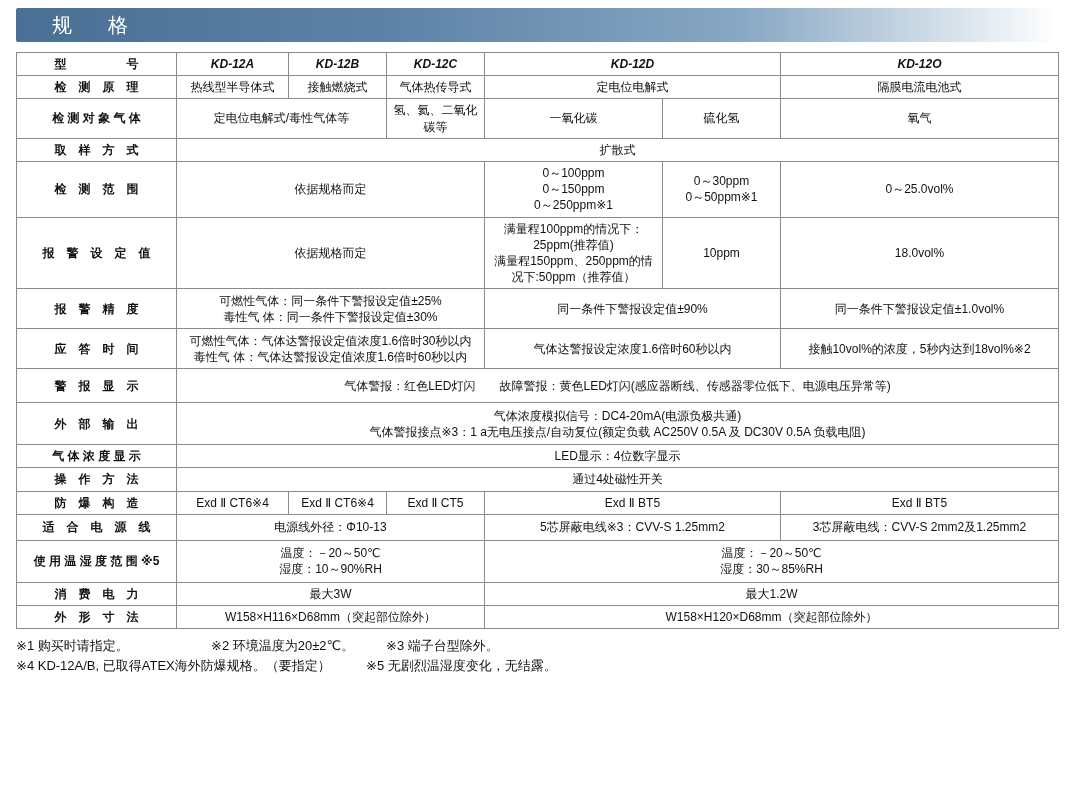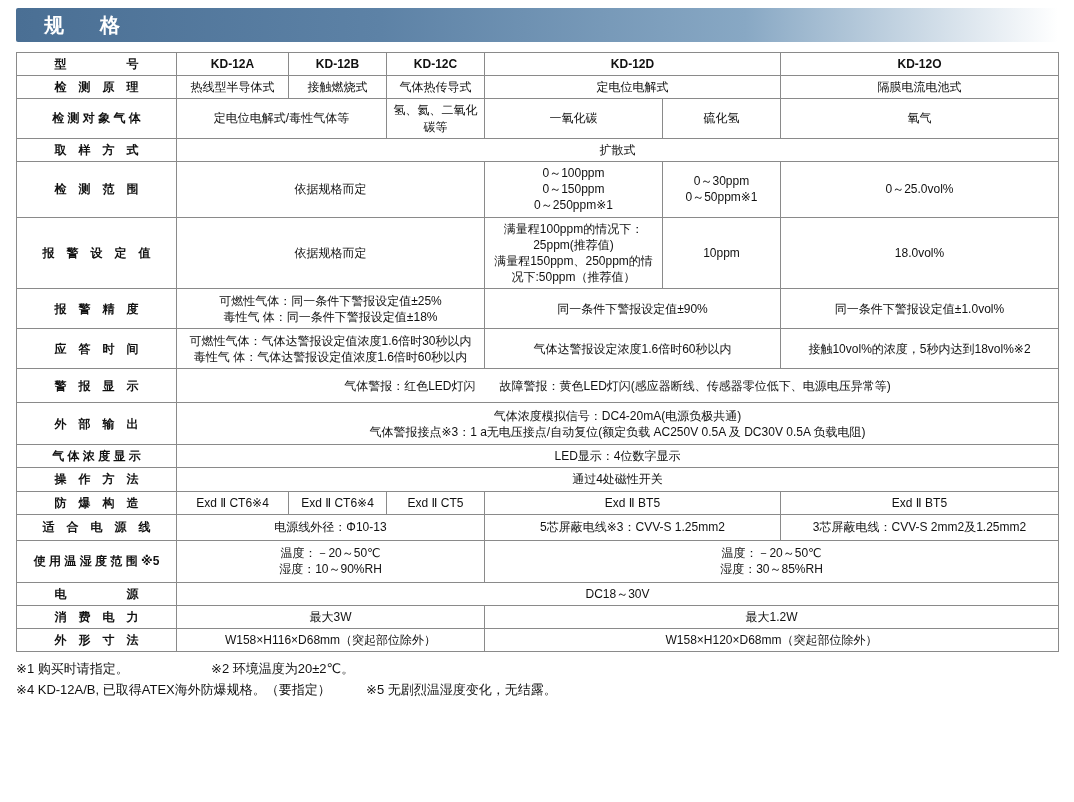--- a/index.html
+++ b/index.html
@@ -17,23 +17,23 @@
   .banner{
     margin-top:8px;
     height:34px;
     background:linear-gradient(to right,#4a6f94 0%,#5d82a6 35%,#88a8c4 70%,#ffffff 100%);
     display:flex;align-items:center;
     border-radius:2px;
   }
   .banner-title{
     color:#ffffff;
     font-size:20px;
-    font-weight:bold;
+    font-weight:normal;
     letter-spacing:8px;
-    padding-left:28px;
+    padding-left:36px;
   }
 
   
   table.spec{
     margin-top:10px;
     border-collapse:collapse;
     width:1042px;
     table-layout:fixed;
   }
   table.spec td{
@@ -46,21 +46,21 @@
     color:#111;
   }
   td.rowhead{
     font-weight:bold;
     font-size:12.5px;
     text-align:center;
     letter-spacing:0;
     padding:4px 6px;
     white-space:nowrap;
   }
-  .model{font-weight:bold;font-size:14px;}
+  .model{font-weight:bold;font-size:14px;font-style:italic;}
   .sm{font-size:11px;}
   .xs{font-size:10px;}
   .left{text-align:left;}
 
   
   .notes{
     margin-top:7px;
     font-size:13px;
     line-height:1.55;
     color:#111;
@@ -139,21 +139,21 @@
         <td colspan="3">依据规格而定</td>
         <td class="left sm" style="white-space:pre-line">满量程100ppm的情况下：25ppm(推荐值)
 满量程150ppm、250ppm的情况下:50ppm（推荐值）</td>
         <td>10ppm</td>
         <td>18.0vol%</td>
       </tr>
 
       <tr style="height:40px">
         <td class="rowhead">报　警　精　度</td>
         <td colspan="3" class="sm" style="white-space:pre-line">可燃性气体：同一条件下警报设定值±25%
-毒性气 体：同一条件下警报设定值±18%</td>
+毒性气 体：同一条件下警报设定值±30%</td>
         <td colspan="2">同一条件下警报设定值±90%</td>
         <td>同一条件下警报设定值±1.0vol%</td>
       </tr>
 
       <tr style="height:40px">
         <td class="rowhead">应　答　时　间</td>
         <td colspan="3" class="xs" style="white-space:pre-line">可燃性气体：气体达警报设定值浓度1.6倍时30秒以内
 毒性气 体：气体达警报设定值浓度1.6倍时60秒以内</td>
         <td colspan="2">气体达警报设定浓度1.6倍时60秒以内</td>
         <td>接触10vol%的浓度，5秒内达到18vol%※2</td>
@@ -198,24 +198,20 @@
       </tr>
 
       <tr style="height:42px">
         <td class="rowhead">使 用 温 湿 度 范 围 ※5</td>
         <td colspan="3" style="white-space:pre-line">温度：－20～50℃
 湿度：10～90%RH</td>
         <td colspan="3" style="white-space:pre-line">温度：－20～50℃
 湿度：30～85%RH</td>
       </tr>
 
-      <tr>
-        <td class="rowhead">电　　　　　源</td>
-        <td colspan="6">DC18～30V</td>
-      </tr>
 
       <tr>
         <td class="rowhead">消　费　电　力</td>
         <td colspan="3">最大3W</td>
         <td colspan="3">最大1.2W</td>
       </tr>
 
       <tr>
         <td class="rowhead">外　形　寸　法</td>
         <td colspan="3">W158×H116×D68mm（突起部位除外）</td>
@@ -223,20 +219,21 @@
       </tr>
 
 
     </tbody>
   </table>
 
   <div class="notes">
     <div class="line">
       <div class="c1">※1 购买时请指定。</div>
       <div class="c2">※2 环境温度为20±2℃。</div>
+      <div class="c3">※3 端子台型除外。</div>
     </div>
     <div class="line">
       <div style="width:350px">※4 KD-12A/B, 已取得ATEX海外防爆规格。（要指定）</div>
       <div class="c3">※5 无剧烈温湿度变化，无结露。</div>
     </div>
   </div>
 
 </div>
 
 </body></html>

